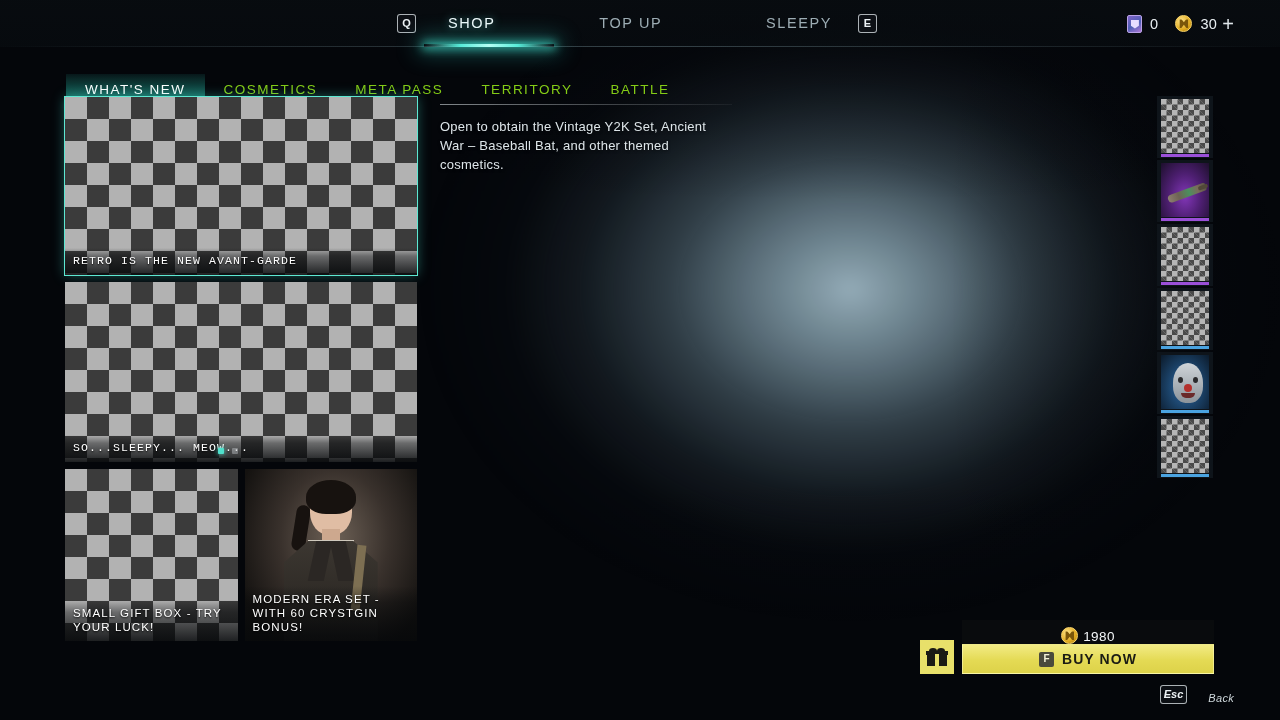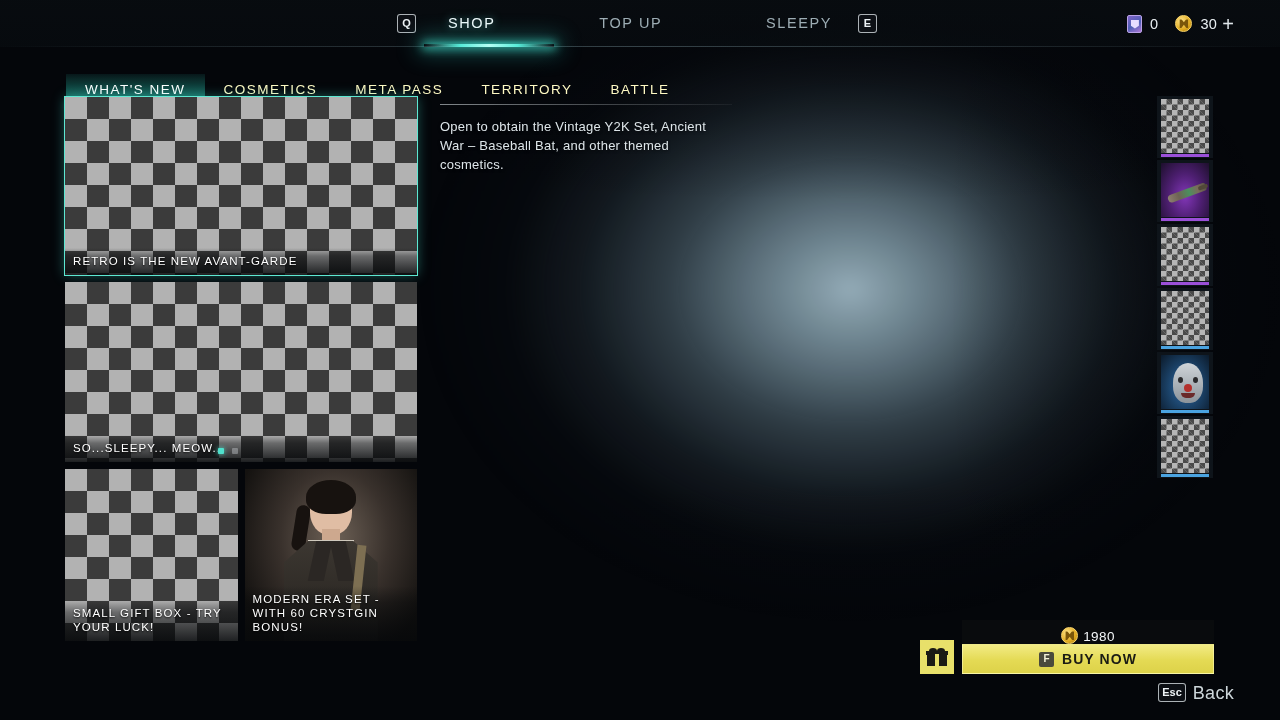--- a/index.html
+++ b/index.html
@@ -104,38 +104,38 @@
     transform:translate(-50%,-50%);
     width:9px; height:9px;
     background:#7a560a;
     clip-path:polygon(0 0,22% 0,50% 36%,78% 0,100% 0,100% 100%,78% 100%,50% 64%,22% 100%,0 100%);
   }
   #plus-btn { font-size:20px; color:#dfe6ea; line-height:1; margin-left:-3px; }
 
   
   #cat-tabs { position:absolute; left:66px; top:62px; display:flex; z-index:10;margin-top:12px; }
   .cat-tab {
-    font-size:13.5px; letter-spacing:1.5px; color:#fef9c3;
+    font-size:13.5px; letter-spacing:1.5px; color:#84cc16;
     padding:8px 19px 9px; position:relative; white-space:nowrap;
   }
   .cat-tab.active { color:#ffffff; }
   .cat-tab.active .cat-bg {
     position:absolute; inset:0;
     background:linear-gradient(to bottom, rgba(18,74,70,0.25) 0%, rgba(26,128,116,0.78) 72%, rgba(40,170,155,0.9) 100%);
   }
   .cat-tab.active .cat-underline {
     position:absolute; left:0; bottom:0; width:100%; height:2px;
     background:linear-gradient(to right, rgba(120,255,235,0.5), #8cfff0 50%, rgba(120,255,235,0.5));
     box-shadow:0 0 7px rgba(80,240,220,0.85);
   }
   .cat-label { position:relative; z-index:2; }
 
   
   #cards { position:absolute; left:65px; top:97px; width:352px; z-index:10; }
-  .card { position:relative; overflow:hidden; background:#16181a; }
+  .card { position:relative; overflow:hidden; background:#16181a;font-family:Liberation Mono, monospace; }
   .card-thumb { position:absolute; inset:0; }
   .checker {
     width:100%; height:100%;
     background-image:
       linear-gradient(45deg,#3b3b3b 25%, transparent 25%, transparent 75%, #3b3b3b 75%),
       linear-gradient(45deg,#3b3b3b 25%, transparent 25%, transparent 75%, #3b3b3b 75%);
     background-size:44px 44px;
     background-position:0 0, 22px 22px;
     background-color:#b2b2b2;
   }
@@ -252,23 +252,23 @@
   }
   #buy-key {
     display:inline-flex; align-items:center; justify-content:center;
     width:15px; height:15px; background:#4a4a3c; color:#f4f2d8;
     font-size:10px; font-weight:bold; border-radius:2px; line-height:1;
   }
   #buy-label { font-size:14px; letter-spacing:1.1px; color:#1b1b14; font-weight:bold; }
 
   
   #footer-hint {
-    position:absolute; right:46px; bottom:16px; display:flex; align-items:flex-start; gap:7px; z-index:10;
-  }
-  #footer-label { font-size:18px; color:#cdd6da; letter-spacing:0.3px; }
+    position:absolute; right:46px; bottom:16px; display:flex; align-items:flex-end; gap:21px; z-index:10;font-style:italic;
+  }
+  #footer-label { font-size:11px; color:#cdd6da; letter-spacing:0.3px; }
 </style>
 </head>
 <body>
 
 <div id="bg-root">
   <div id="bg-glow"></div>
   <div id="bg-vignette"></div>
 </div>
 
 <div id="topbar">

